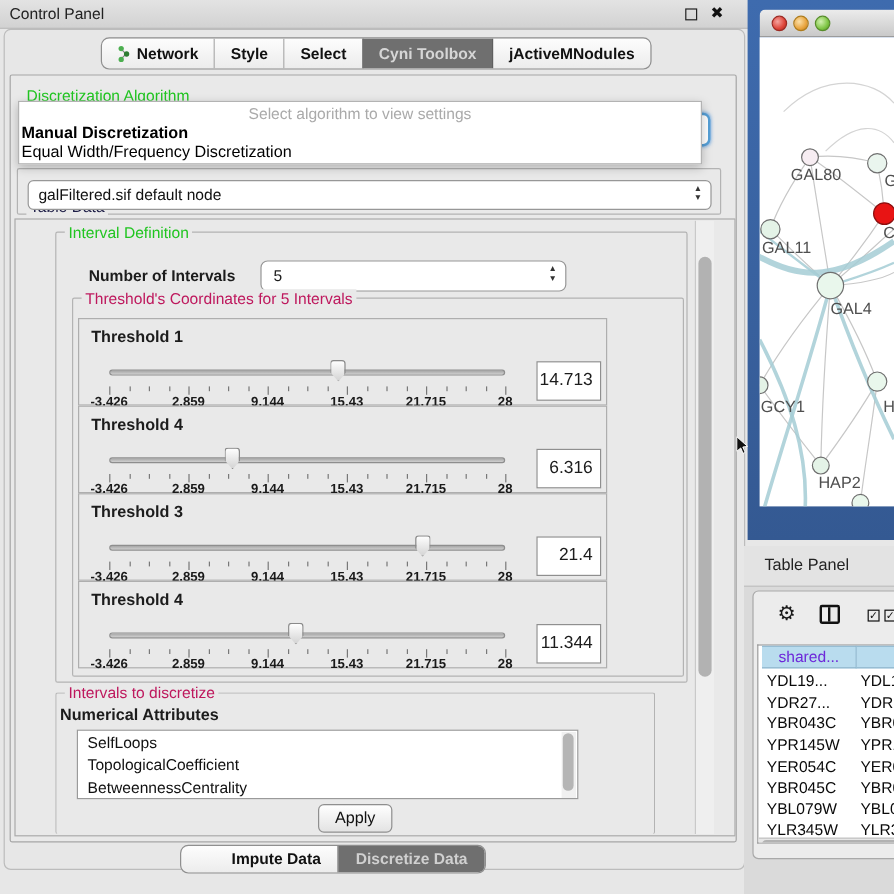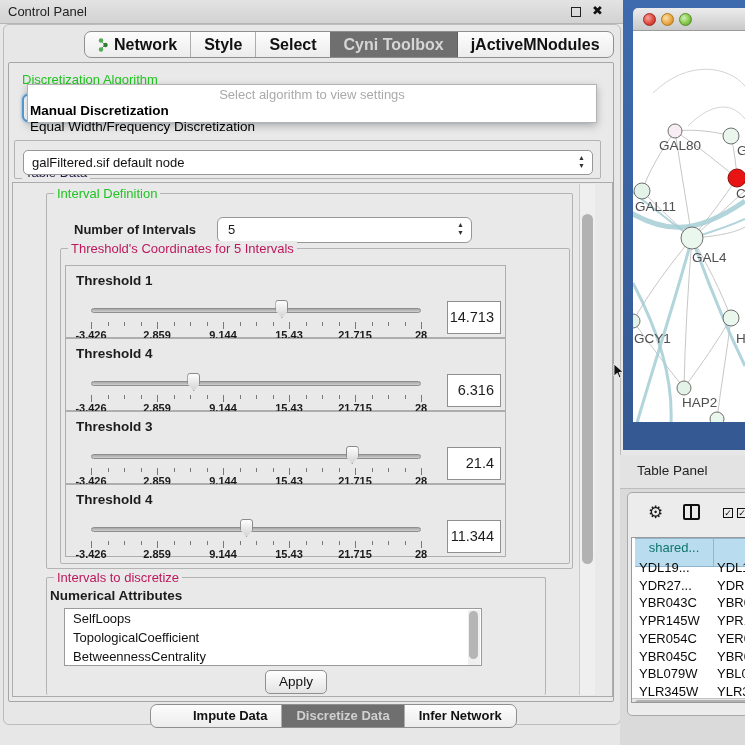--- a/index.html
+++ b/index.html
@@ -13,41 +13,41 @@
   .win-frame{left:3px;top:24px;width:618px;height:701px;border:1px solid #bcbcbc;border-radius:6px;}
   .titlebar{left:0;top:0;width:625px;height:24px;background:linear-gradient(#e3e3e3,#d2d2d2);
             border-bottom:1px solid #b5b5b5;}
   .titlebar .ttl{position:absolute;left:8px;top:4px;font-size:13px;color:#222;}
   .wb-float{position:absolute;right:44px;top:7px;width:10px;height:10px;border:1.5px solid #222;}
   .wb-close{position:absolute;right:22px;top:3px;font-size:13px;font-weight:bold;color:#111;}
 
   
   .tabbar{left:84px;top:31px;height:27px;display:flex;border:1px solid #8f8f8f;border-radius:7px;
           overflow:hidden;background:linear-gradient(#fdfdfd,#ececec);}
-  .tab{padding:0 13px;line-height:25px;font-weight:bold;font-size:16px;color:#111;display:flex;align-items:center;gap:5px;}
+  .tab{padding:0 13px;line-height:25px;font-weight:bold;font-size:13px;color:#111;display:flex;align-items:center;gap:5px;}
   .tab + .tab{border-left:1px solid #adadad;}
   .tab.sel{background:#6f6f6f;color:#d6d6d6;border-left-color:#6f6f6f;}
   .tab.sel + .tab{border-left-color:#5f5f5f;}
   .nettab-ic svg{display:block;}
 
   
   .outer-panel{left:8px;top:62px;width:606px;height:640px;border:1px solid #a6a6a6;border-radius:2px;background:#e9e9e9;}
 
   .gtitle{position:absolute;top:-8px;left:7px;background:#e9e9e9;padding:0 3px;font-size:13px;}
   .g-green{color:#21c521;}
   .g-blue{color:#be185d;}
   .g-dark{color:#1d1d46;margin-top:32px;}
   .group{position:absolute;border:1px solid #b3b3b3;border-radius:2px;}
 
   
   .algo-label{left:22px;top:72px;font-size:13px;color:#21c521;z-index:1;}
   .algo-combo{left:22px;top:94px;width:570px;height:28px;background:#fff;border:2px solid #569fd6;
               border-radius:6px;z-index:2;box-shadow:0 0 3px rgba(80,150,220,.8);}
-  .popup{left:15px;top:84px;width:570px;height:39px;background:#fff;border:1px solid #b3b3b3;
-         z-index:5;box-shadow:0 3px 8px rgba(0,0,0,.25);margin-left:12px;}
+  .popup{left:15px;top:84px;width:570px;height:53px;background:#fff;border:1px solid #b3b3b3;
+         z-index:5;box-shadow:0 3px 8px rgba(0,0,0,.25);}
   .popup .hint{position:absolute;left:0;right:0;top:2px;text-align:center;color:#aaa;font-size:13px;}
   .popt{position:absolute;left:2px;font-size:13.5px;color:#000;white-space:nowrap;}
   .popt.bold{font-weight:bold;}
 
   
   .td-group{left:14px;top:140px;width:587px;height:39px;}
   .td-combo{position:absolute;left:8px;top:9px;width:570px;height:25px;background:#fff;border:1px solid #979797;
             border-radius:5px;line-height:23px;padding-left:8px;font-size:13px;color:#111;}
   .stepper{position:absolute;right:7px;top:3px;font-size:7px;line-height:8px;color:#333;text-align:center;}
 
@@ -105,22 +105,22 @@
   .right-lower{left:620px;top:455px;width:125px;height:290px;background:#dadada;}
   .tp-bar{left:620px;top:455px;width:125px;height:34px;background:#e3e3e3;border-bottom:1px solid #bdbdbd;}
   .tp-bar span{position:absolute;left:17px;top:8px;font-size:13.5px;color:#222;text-align:center;}
   .tp-card{left:627px;top:492px;width:125px;height:224px;background:#ececec;border:1px solid #a9a9a9;border-radius:5px 0 0 5px;overflow:hidden;}
   .gear{position:absolute;left:20px;top:9px;font-size:17px;color:#1a1a1a;}
   .split-ic{position:absolute;left:55px;top:11px;width:17px;height:16px;border:2px solid #111;border-radius:2px;}
   .split-ic:before{content:"";position:absolute;left:5px;top:0;width:2px;height:12px;background:#111;}
   .chk{position:absolute;top:15px;width:10px;height:10px;border:1.5px solid #111;font-size:9px;line-height:9px;text-align:center;color:#111;}
   .tp-table{position:absolute;left:3px;top:44px;width:122px;height:166px;background:#fff;border:1px solid #9a9a9a;border-right:none;overflow:hidden;}
   .tp-head{position:absolute;left:0;top:0;height:19px;}
-  .hcell{position:absolute;top:0;height:29px;background:#b9dcee;border:1px solid #8fb6cc;border-left:none;
-         text-align:center;font-size:13px;line-height:18px;color:#0f766e;overflow:hidden;}
+  .hcell{position:absolute;top:0;height:19px;background:#b9dcee;border:1px solid #8fb6cc;border-left:none;
+         text-align:center;font-size:13px;line-height:18px;color:#6d28d9;overflow:hidden;}
   .trow{position:absolute;left:0;width:200px;height:18px;font-size:13px;line-height:18px;color:#0a0a0a;white-space:nowrap;}
   .trow .c1{position:absolute;left:7px;}
   .trow .c2{position:absolute;left:85px;}
   .hscroll{position:absolute;left:0px;top:160px;width:122px;height:9px;background:#e6e6e6;border-top:1px solid #c2c2c2;}
   .hthumb{position:absolute;left:3px;top:1px;width:118px;height:7px;background:#b2b2b2;border-radius:4px;}
 
   .cursor{left:613px;top:363px;z-index:9;}
 </style>
 </head>
 <body>
@@ -352,21 +352,20 @@
     <div class="vscroll">
       <div class="vthumb"></div>
     </div>
   </div>
 
   <div class="abs apply-btn">Apply</div>
 
   <div class="abs bottom-tabbar">
       <div class="btab">Impute Data</div>
       <div class="btab sel">Discretize Data</div>
-      <div class="btab">Infer Network</div>
     </div>
 
   <div class="abs net-frame">
     <div class="net-titlebar">
       <span class="light red"></span>
       <span class="light yellow"></span>
       <span class="light green"></span>
     </div>
     <div class="net-canvas">
       <svg id="net-svg" width="112" height="391" viewBox="0 0 112 391" xmlns="http://www.w3.org/2000/svg">

